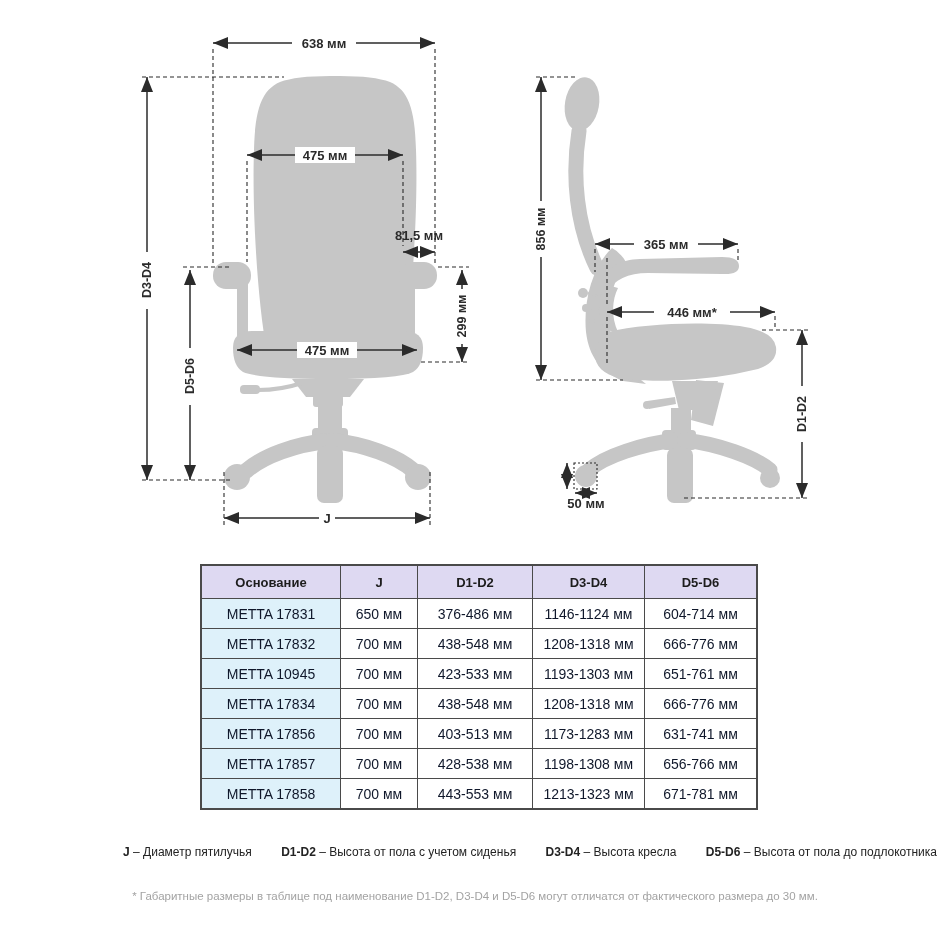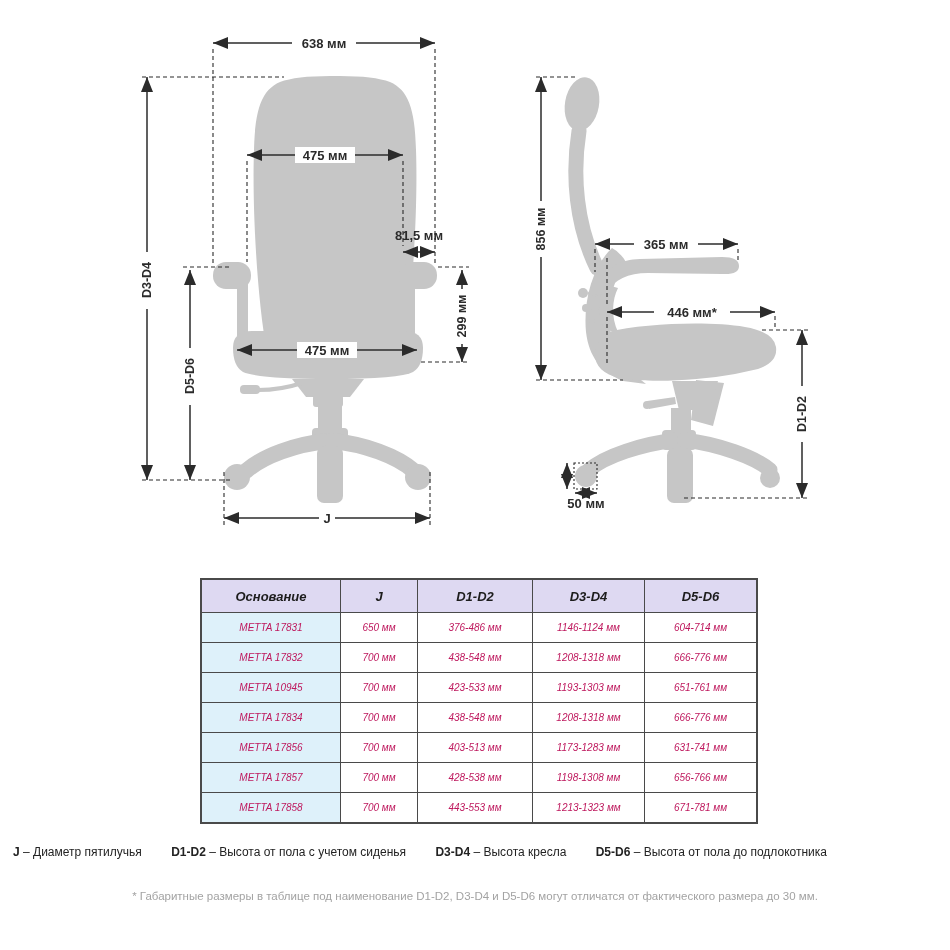--- a/index.html
+++ b/index.html
@@ -12,31 +12,31 @@
   .cs{stroke:var(--chair_fill);fill:none;}
   .dim{stroke:var(--dim_line);stroke-width:1.5;}
   .dsh{stroke:var(--dim_line);stroke-width:1.1;stroke-dasharray:4 3;fill:none;}
   .dot{stroke:var(--dim_line);stroke-width:1.1;stroke-dasharray:2 2;fill:none;}
   .wb{fill:#ffffff;}
   text.dl{font:bold 13px "Liberation Sans", sans-serif;fill:var(--dim_line);text-anchor:middle;}
   text.dlr{font:bold 12.5px "Liberation Sans", sans-serif;fill:var(--dim_line);text-anchor:middle;}
   #mA path{fill:var(--dim_line);}
 
   
-  table.dims{position:absolute;left:200px;top:578px;width:550px;border-collapse:collapse;
-             border:2px solid var(--table_border);table-layout:fixed;font-style:italic;}
+  table.dims{position:absolute;left:200px;top:564px;width:550px;border-collapse:collapse;
+             border:2px solid var(--table_border);table-layout:fixed;}
   table.dims th,table.dims td{border:1px solid var(--table_border);text-align:center;
-             padding:0;font-size:10px;color:#be185d;}
+             padding:0;font-size:14px;color:#0f172a;}
   table.dims th{height:32px;background:var(--header_bg);font-weight:bold;font-size:13px;color:#1d1d1d;}
   table.dims td{height:29px;background:#ffffff;}
   table.dims td.mdl{background:var(--model_col_bg);}
   .c0{width:138px;} .c1{width:76px;} .c2{width:114px;} .c3{width:111px;} .c4{width:111px;}
 
   
-  .legend{position:absolute;left:0;top:845px;width:950px;text-align:left;font-size:12px;color:#232323;white-space:nowrap;}
+  .legend{position:absolute;left:0;top:845px;width:950px;text-align:right;font-size:12px;color:#232323;white-space:nowrap;}
   .legend .li{margin:0 13px;}
   .legend b{font-weight:bold;}
   .footnote{position:absolute;left:0;top:886px;width:950px;text-align:center;
             font-size:11.5px;line-height:20px;color:var(--footnote_text);}
 </style>
 </head>
 <body>
 
 <div class="canvas">
 

